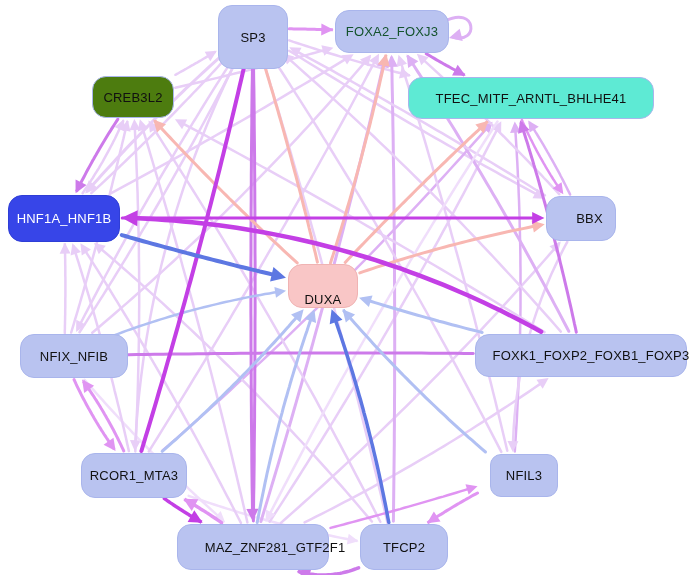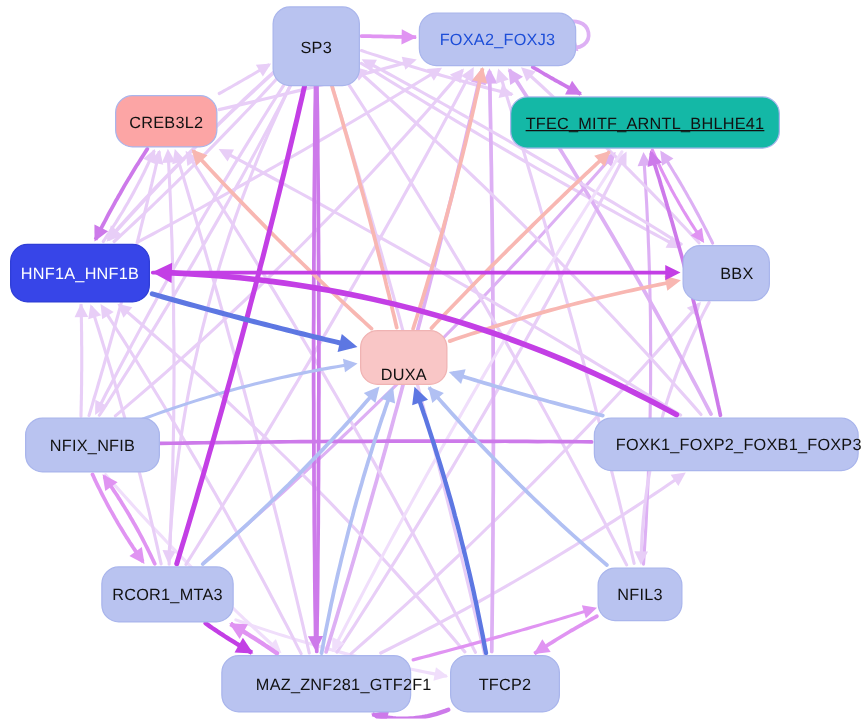--- a/index.html
+++ b/index.html
@@ -159,48 +159,48 @@
       <polygon points="121.68945312499999,217.79752604166666 137.72831180512605,210.23462235069292 137.23580574017672,226.32708759924907" fill="#c33fe5"></polygon>
       <path d="M 388.8 522.5 L 387.9 518.0 L 387.1 513.6 L 386.3 509.2 L 385.4 504.7 L 384.5 500.3 L 383.6 495.9 L 382.7 491.5 L 381.8 487.1 L 380.9 482.6 L 379.9 478.2 L 379.0 473.8 L 378.0 469.4 L 377.0 465.0 L 376.0 460.6 L 375.0 456.3 L 373.9 451.9 L 372.9 447.5 L 371.8 443.1 L 370.7 438.7 L 369.6 434.4 L 368.5 430.0 L 367.4 425.6 L 366.3 421.3 L 365.1 416.9 L 363.9 412.6 L 362.8 408.2 L 361.6 403.9 L 360.4 399.5 L 359.1 395.2 L 357.9 390.9 L 356.6 386.6 L 355.4 382.2 L 354.1 377.9 L 352.8 373.6 L 351.5 369.3 L 350.1 365.0 L 348.8 360.7 L 347.5 356.4 L 346.1 352.1 L 344.7 347.8 L 343.3 343.5 L 341.9 339.2 L 340.5 334.9 L 339.0 330.7 L 337.6 326.4 L 336.1 322.1 L 334.6 317.9 L 333.1 313.6 L 335.4 320.1" fill="none" stroke="#5d77e2" stroke-width="3.5" stroke-linecap="round"></path>
       <polygon points="331.58985416666667,309.34215277777776 342.4414941965494,319.7038325963133 329.7227140795191,324.22960682119856" fill="#5d77e2"></polygon>
       <path d="M 121.8 235.1 L 126.1 236.3 L 130.4 237.6 L 134.7 238.8 L 139.0 240.0 L 143.3 241.2 L 147.6 242.4 L 151.9 243.6 L 156.2 244.7 L 160.5 245.9 L 164.8 247.1 L 169.1 248.3 L 173.4 249.4 L 177.7 250.6 L 182.0 251.7 L 186.3 252.9 L 190.7 254.0 L 195.0 255.2 L 199.3 256.3 L 203.6 257.4 L 207.9 258.5 L 212.3 259.6 L 216.6 260.7 L 220.9 261.8 L 225.2 262.9 L 229.6 264.0 L 233.9 265.1 L 238.2 266.2 L 242.6 267.2 L 246.9 268.3 L 251.2 269.4 L 255.6 270.4 L 259.9 271.5 L 264.3 272.5 L 268.6 273.5 L 272.9 274.6 L 277.3 275.6 L 281.6 276.6 L 273.7 274.8" fill="none" stroke="#5d77e2" stroke-width="4" stroke-linecap="round"></path>
       <polygon points="285.9775888888889,277.6264138888889 270.0798420319404,281.5227769202794 273.4360495265289,267.10834417898604" fill="#5d77e2"></polygon>
     </svg>
   <div id="node-layer">
       <div class="node" style="left: 218px; top: 5px; width: 70px; height: 64px; background: rgb(185, 195, 240); border-color: rgb(169, 181, 236); color: rgb(17, 17, 17);">
         <span>SP3</span>
       </div>
-      <div class="node" style="left: 335px; top: 9.5px; width: 126px; height: 43px; background: rgb(185, 195, 240); border-color: rgb(169, 181, 236); color: #1d4ed8;">
+      <div class="node" style="left: 335px; top: 9.5px; width: 114px; height: 43px; background: rgb(185, 195, 240); border-color: rgb(169, 181, 236); color: #14532d;">
         <span>FOXA2_FOXJ3</span>
       </div>
-      <div class="node" style="left: 408px; top: 77px; width: 216px; height: 42px; background: #14b8a6; border-color: rgb(169, 181, 236); color: rgb(17, 17, 17); text-decoration: underline;">
+      <div class="node" style="left: 408px; top: 77px; width: 246px; height: 42px; background: #5eead4; border-color: rgb(169, 181, 236); color: rgb(17, 17, 17);">
         <span>TFEC_MITF_ARNTL_BHLHE41</span>
       </div>
-      <div class="node" style="left: 92px; top: 76px; width: 82px; height: 42px; background: #fca5a5; border-color: rgb(169, 181, 236); color: rgb(17, 17, 17); text-align: right;">
+      <div class="node" style="left: 92px; top: 76px; width: 82px; height: 42px; background: #4d7c0f; border-color: rgb(169, 181, 236); color: rgb(17, 17, 17); text-align: right;">
         <span>CREB3L2</span>
       </div>
       <div class="node" style="left: 8px; top: 194.5px; width: 112px; height: 47px; background: rgb(55, 69, 232); border-color: rgb(47, 62, 214); color: rgb(255, 255, 255);">
         <span>HNF1A_HNF1B</span>
       </div>
       <div class="node" style="left: 546px; top: 195.5px; width: 70px; height: 45px; background: rgb(185, 195, 240); border-color: rgb(169, 181, 236); color: rgb(17, 17, 17); padding-left: 17px;">
         <span>BBX</span>
       </div>
       <div class="node" style="left: 288px; top: 264px; width: 70px; height: 44px; background: rgb(249, 198, 198); border-color: rgb(240, 179, 179); color: rgb(17, 17, 17); align-items: flex-end;">
         <span>DUXA</span>
       </div>
       <div class="node" style="left: 20px; top: 334px; width: 108px; height: 44px; background: rgb(185, 195, 240); border-color: rgb(169, 181, 236); color: rgb(17, 17, 17);">
         <span>NFIX_NFIB</span>
       </div>
       <div class="node" style="left: 475px; top: 333.5px; width: 212px; height: 43px; background: rgb(185, 195, 240); border-color: rgb(169, 181, 236); color: rgb(17, 17, 17); padding-left: 20px;">
         <span>FOXK1_FOXP2_FOXB1_FOXP3</span>
       </div>
       <div class="node" style="left: 81px; top: 452.5px; width: 106px; height: 45px; background: rgb(185, 195, 240); border-color: rgb(169, 181, 236); color: rgb(17, 17, 17);">
         <span>RCOR1_MTA3</span>
       </div>
-      <div class="node" style="left: 478px; top: 453.5px; width: 68px; height: 43px; background: rgb(185, 195, 240); border-color: rgb(169, 181, 236); color: rgb(17, 17, 17);">
+      <div class="node" style="left: 490px; top: 453.5px; width: 68px; height: 43px; background: rgb(185, 195, 240); border-color: rgb(169, 181, 236); color: rgb(17, 17, 17); border-radius: 11px;">
         <span>NFIL3</span>
       </div>
       <div class="node" style="left: 177px; top: 524px; width: 152px; height: 46px; background: rgb(185, 195, 240); border-color: rgb(169, 181, 236); color: rgb(17, 17, 17); padding-left: 44px;">
         <span>MAZ_ZNF281_GTF2F1</span>
       </div>
       <div class="node" style="left: 360px; top: 524px; width: 88px; height: 46px; background: rgb(185, 195, 240); border-color: rgb(169, 181, 236); color: rgb(17, 17, 17);">
         <span>TFCP2</span>
       </div>
     </div>
 </div>

